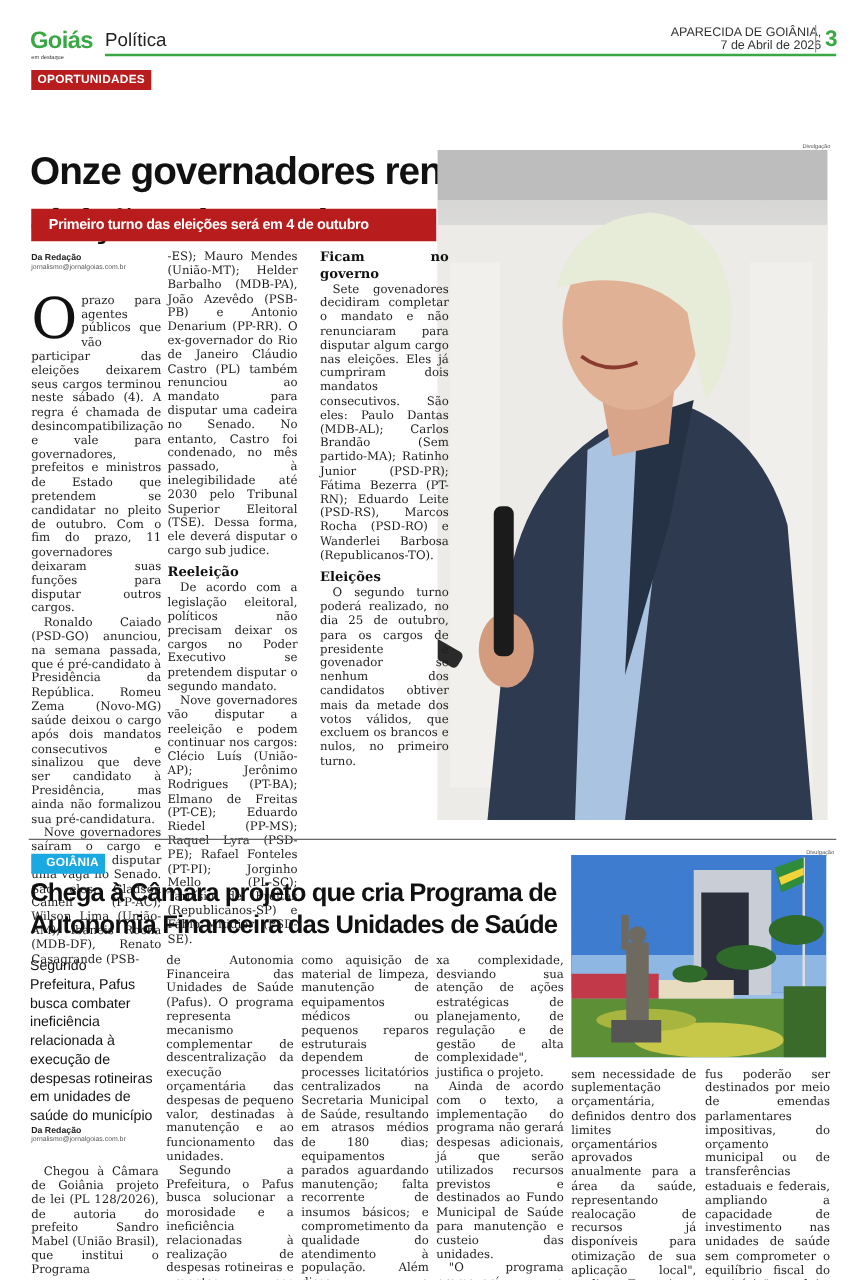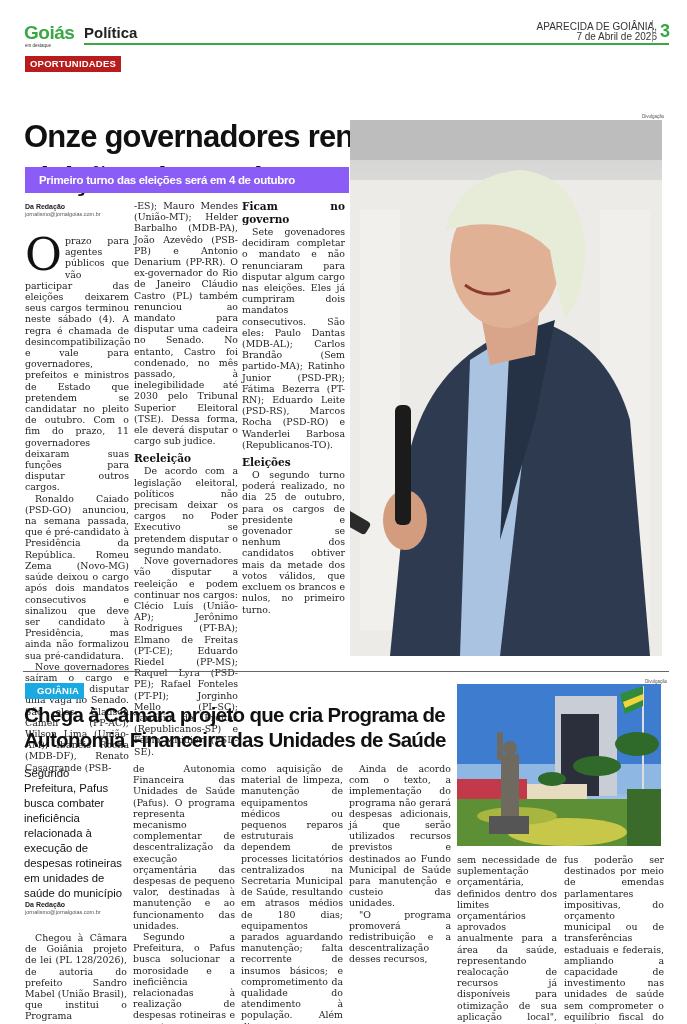--- a/index.html
+++ b/index.html
@@ -3,31 +3,31 @@
 <meta charset="utf-8">
 <style>
   * { box-sizing: border-box; margin: 0; padding: 0; }
   html, body { width: 687px; height: 1024px; background: #ffffff; overflow: hidden; }
   body { position: relative; font-family: "DejaVu Serif", serif; color: #1a1a1a; }
 
   
   .masthead { position: absolute; left: 24px; top: 22px; width: 640px; height: 26px; }
   .logo { position: absolute; left: 0; top: 0; font-family: "Liberation Sans", sans-serif; font-weight: bold; font-size: 19px; color: #3aa745; letter-spacing: -0.5px; }
   .logo-sub { position: absolute; left: 1px; top: 21px; font-size: 4.5px; color: #333; font-family: "Liberation Sans", sans-serif; }
-  .section-name { position: absolute; left: 60px; top: 2px; font-family: "Liberation Sans", sans-serif; font-weight: bold; font-size: 15px; color: #222; text-align: right; }
+  .section-name { position: absolute; left: 60px; top: 2px; font-family: "Liberation Sans", sans-serif; font-weight: normal; font-size: 15px; color: #222; text-align: right; }
   .head-rule { position: absolute; left: 84px; top: 43px; width: 585px; height: 2px; background: #3aa745; }
   .dateline { position: absolute; right: 30px; top: 22px; text-align: right; font-family: "Liberation Sans", sans-serif; font-size: 10px; line-height: 10px; color: #333; }
   .page-num { position: absolute; right: 17px; top: 20px; font-family: "Liberation Sans", sans-serif; font-weight: bold; font-size: 18px; color: #3aa745; border-left: 1px solid #999; padding-left: 7px; height: 22px; line-height: 22px; }
 
   .tag { position: absolute; font-family: "Liberation Sans", sans-serif; font-weight: bold; color: #fff; font-size: 9.5px; padding: 0 5px; height: 16px; line-height: 16px; letter-spacing: 0.2px; }
   .tag-green { left: 25px; top: 56px; background: #b91c1c; }
   .tag-blue { left: 25px; top: 683px; background: #1aa9e1; padding-left: 12px; }
 
   .headline1 { position: absolute; left: 24px; top: 72px; width: 645px; font-family: "Liberation Sans", sans-serif; font-weight: bold; font-size: 31px; line-height: 42px; color: #111; letter-spacing: -0.8px; margin-top: 44px; }
-  .subbar { position: absolute; left: 25px; top: 167px; width: 324px; height: 26px; background: #8b5cf6; color: #fff; font-family: "Liberation Sans", sans-serif; font-weight: bold; font-size: 11.5px; line-height: 26px; padding-left: 14px; letter-spacing: -0.3px; }
+  .subbar { position: absolute; left: 25px; top: 167px; width: 324px; height: 26px; background: #b91c1c; color: #fff; font-family: "Liberation Sans", sans-serif; font-weight: bold; font-size: 11.5px; line-height: 26px; padding-left: 14px; letter-spacing: -0.3px; }
 
   .photo-credit { position: absolute; font-family: "Liberation Sans", sans-serif; font-size: 4.5px; color: #555; }
 
   .photo1 { position: absolute; left: 350px; top: 120px; width: 312px; height: 536px; overflow: hidden; background: linear-gradient(180deg, #cfcfcf 0%, #e3e2e0 20%, #eeeeea 45%, #e8e6e2 100%); }
 
   .byline { position: absolute; font-family: "Liberation Sans", sans-serif; }
   .byline .b { font-weight: bold; font-size: 7px; color: #222; display: block; }
   .byline .e { font-size: 5.5px; color: #555; display: block; margin-top: 1px; }
 
   .col { position: absolute; font-size: 9.4px; line-height: 11.2px; text-align: justify; hyphens: manual; color: #1d1d1d; }
@@ -105,21 +105,21 @@
   <p>Nove governadores saíram o cargo e pretendem disputar uma vaga no Senado. São eles: Gladson Cameli (PP-AC); Wilson Lima (União-AM), Ibaneis Rocha (MDB-DF), Renato Casagrande (PSB-</p>
 </div>
 
 <div class="col" style="left:134px; top:200px; width:104px;">
   <p class="noind">-ES); Mauro Mendes (União-MT); Helder Barbalho (MDB-PA), João Azevêdo (PSB-PB) e Antonio Denarium (PP-RR). O ex-governador do Rio de Janeiro Cláudio Castro (PL) também renunciou ao mandato para disputar uma cadeira no Senado. No entanto, Castro foi condenado, no mês passado, à inelegibilidade até 2030 pelo Tribunal Superior Eleitoral (TSE). Dessa forma, ele deverá disputar o cargo sub judice.</p>
   <h3>Reeleição</h3>
   <p>De acordo com a legislação eleitoral, políticos não precisam deixar os cargos no Poder Executivo se pretendem disputar o segundo mandato.</p>
   <p>Nove governadores vão disputar a reeleição e podem continuar nos cargos: Clécio Luís (União-AP); Jerônimo Rodrigues (PT-BA); Elmano de Freitas (PT-CE); Eduardo Riedel (PP-MS); Raquel Lyra (PSD-PE); Rafael Fonteles (PT-PI); Jorginho Mello (PL-SC); Tarcísio de Freitas (Republicanos-SP) e Fábio Mitidieri (PSD-SE).</p>
 </div>
 
-<div class="col" style="left:242px; top:200px; width:103px;">
+<div class="col" style="left:256px; top:200px; width:103px;">
   <h3 class="first">Ficam no governo</h3>
   <p>Sete govenadores decidiram completar o mandato e não renunciaram para disputar algum cargo nas eleições. Eles já cumpriram dois mandatos consecutivos. São eles: Paulo Dantas (MDB-AL); Carlos Brandão (Sem partido-MA); Ratinho Junior (PSD-PR); Fátima Bezerra (PT-RN); Eduardo Leite (PSD-RS), Marcos Rocha (PSD-RO) e Wanderlei Barbosa (Republicanos-TO).</p>
   <h3>Eleições</h3>
   <p>O segundo turno poderá realizado, no dia 25 de outubro, para os cargos de presidente e govenador se nenhum dos candidatos obtiver mais da metade dos votos válidos, que excluem os brancos e nulos, no primeiro turno.</p>
 </div>
 
 <div class="divider"></div>
 
 <div class="tag tag-blue">GOIÂNIA</div>
 <h2 class="headline2">Chega à Câmara projeto que cria Programa de Autonomia Financeira das Unidades de Saúde</h2>
@@ -173,20 +173,21 @@
   <p class="noind">de Autonomia Financeira das Unidades de Saúde (Pafus). O programa representa mecanismo complementar de descentralização da execução orçamentária das despesas de pequeno valor, destinadas à manutenção e ao funcionamento das unidades.</p>
   <p>Segundo a Prefeitura, o Pafus busca solucionar a morosidade e a ineficiência relacionadas à realização de despesas rotineiras e urgentes nas unidades de saúde do município.</p>
 
 </div>
 
 <div class="col" style="left:241px; top:763px; width:102px;">
   <p class="noind">como aquisição de material de limpeza, manutenção de equipamentos médicos ou pequenos reparos estruturais dependem de processes licitatórios centralizados na Secretaria Municipal de Saúde, resultando em atrasos médios de 180 dias; equipamentos parados aguardando manutenção; falta recorrente de insumos básicos; e comprometimento da qualidade do atendimento à população. Além disso, a administração central fica sobrecarregada com demandas de bai-</p>
 </div>
 
 <div class="col" style="left:349px; top:763px; width:102px;">
+  <p class="noind">xa complexidade, desviando sua atenção de ações estratégicas de planejamento, de regulação e de gestão de alta complexidade", justifica o projeto.</p>
   <p>Ainda de acordo com o texto, a implementação do programa não gerará despesas adicionais, já que serão utilizados recursos previstos e destinados ao Fundo Municipal de Saúde para manutenção e custeio das unidades.</p>
   <p>"O programa promoverá a redistribuição e a descentralização desses recursos,</p>
 </div>
 
 <div class="col" style="left:457px; top:854px; width:100px;">
   <p class="noind">sem necessidade de suplementação orçamentária, definidos dentro dos limites orçamentários aprovados anualmente para a área da saúde, representando realocação de recursos já disponíveis para otimização de sua aplicação local", explica o Executivo.</p>
 
 </div>
 
 <div class="col" style="left:564px; top:854px; width:100px;">

